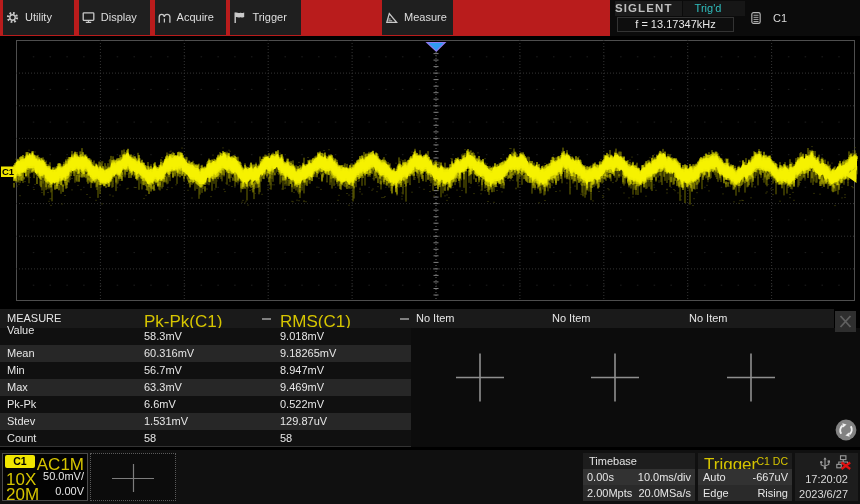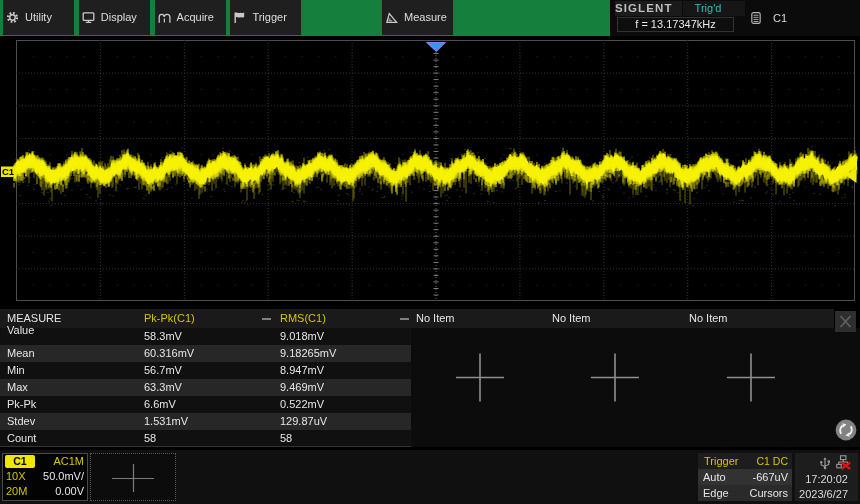--- a/index.html
+++ b/index.html
@@ -1,21 +1,21 @@
 <!DOCTYPE html>
 <html><head><meta charset="utf-8"><style>
 *{margin:0;padding:0;box-sizing:border-box}
 html,body{width:860px;height:504px;background:#000;overflow:hidden;
  font-family:"Liberation Sans",sans-serif;font-size:11px;color:#e6e6e6;-webkit-font-smoothing:antialiased;}
 #root{position:relative;width:860px;height:504px;background:#000}
-#menubar{position:absolute;left:0;top:0;width:860px;height:36px;background:#15803d}
+#menubar{position:absolute;left:0;top:0;width:860px;height:36px;background:#b91c1c}
 .tile{position:absolute;top:0;width:71px;height:35px;background:#1f1f1f}
 .tile span{position:absolute;left:22px;top:11px;font-size:11px;color:#dfdfdf}
 .t{position:absolute;font-size:11px;white-space:pre}
-.ty{position:absolute;font-size:11px;color:#d6c500;white-space:pre}
+.ty{position:absolute;font-size:17px;color:#d6c500;white-space:pre}
 .tr{position:absolute;font-size:11px;text-align:right;white-space:pre}
 </style></head><body>
 <div id="root">
 
 <div id="menubar">
 <div class="tile" style="left:3.0px">
         <svg width="13" height="13" viewBox="0 0 13 13" style="position:absolute;left:3px;top:11px">
           <circle cx="6.5" cy="6.5" r="4.4" fill="none" stroke="#c9c9c9" stroke-width="2.4" stroke-dasharray="1.7 1.75"></circle>
           <circle cx="6.5" cy="6.5" r="2.7" fill="none" stroke="#c9c9c9" stroke-width="1.4"></circle>
         </svg>
@@ -150,29 +150,38 @@
   <div class="ty" style="left:3px;top:16px">10X</div>
   <div class="t" style="right:3px;top:16px">50.0mV/</div>
   <div class="ty" style="left:3px;top:31px">20M</div>
   <div class="t" style="right:3px;top:31px">0.00V</div>
 </div>
 <div style="position:absolute;left:90px;top:453px;width:86px;height:48px;border:1px dotted #5a5a5a;background:#0c0c0c">
   <svg width="84" height="46" viewBox="0 0 84 46">
         <path d="M21,24.5H63M42.5,10V38" stroke="#7d7d7d" stroke-width="1.2"></path>
       </svg>
 </div>
+<div style="position:absolute;left:583px;top:453px;width:112px;height:48px;background:#1d1d1d">
+  <div class="t" style="left:6px;top:1.5px;color:#e2e2e2">Timebase</div>
+  <div style="position:absolute;left:0;top:16px;width:112px;height:16px;background:#323232"></div>
+  <div style="position:absolute;left:0;top:32px;width:112px;height:16px;background:#2a2a2a"></div>
+  <div class="t" style="left:4px;top:17.5px">0.00s</div>
+  <div class="t" style="right:4px;top:17.5px">10.0ms/div</div>
+  <div class="t" style="left:4px;top:33.5px">2.00Mpts</div>
+  <div class="t" style="right:4px;top:33.5px">20.0MSa/s</div>
+</div>
 <div style="position:absolute;left:698px;top:453px;width:94px;height:48px;background:#1d1d1d">
   <div class="ty" style="left:6px;top:1.5px">Trigger</div>
   <div class="ty" style="right:4px;top:1.5px;font-size:10.5px">C1 DC</div>
   <div style="position:absolute;left:0;top:16px;width:94px;height:16px;background:#323232"></div>
   <div style="position:absolute;left:0;top:32px;width:94px;height:16px;background:#2a2a2a"></div>
   <div class="t" style="left:5px;top:17.5px">Auto</div>
   <div class="t" style="right:4px;top:17.5px">-667uV</div>
   <div class="t" style="left:5px;top:33.5px">Edge</div>
-  <div class="t" style="right:4px;top:33.5px">Cursors</div>
+  <div class="t" style="right:4px;top:33.5px">Rising</div>
 </div>
 <div style="position:absolute;left:795px;top:453px;width:63px;height:48px;background:#1d1d1d">
   <div class="tr" style="right:10px;top:20px;color:#dadada">17:20:02</div>
   <div class="tr" style="right:10px;top:34.5px;color:#dadada">2023/6/27</div>
 </div>
 <svg width="12" height="14" viewBox="0 0 12 14" style="position:absolute;left:819px;top:456px">
       <path d="M6,1.2L7.6,3.6H4.4Z" fill="#9a9a9a"></path>
       <path d="M6,2.5V11.5" stroke="#9a9a9a" stroke-width="1.2"></path>
       <circle cx="2.2" cy="6.2" r="1.2" fill="#9a9a9a"></circle>
       <path d="M2.2,7.2L2.2,9L6,10.6" stroke="#9a9a9a" stroke-width="1.1" fill="none"></path>

